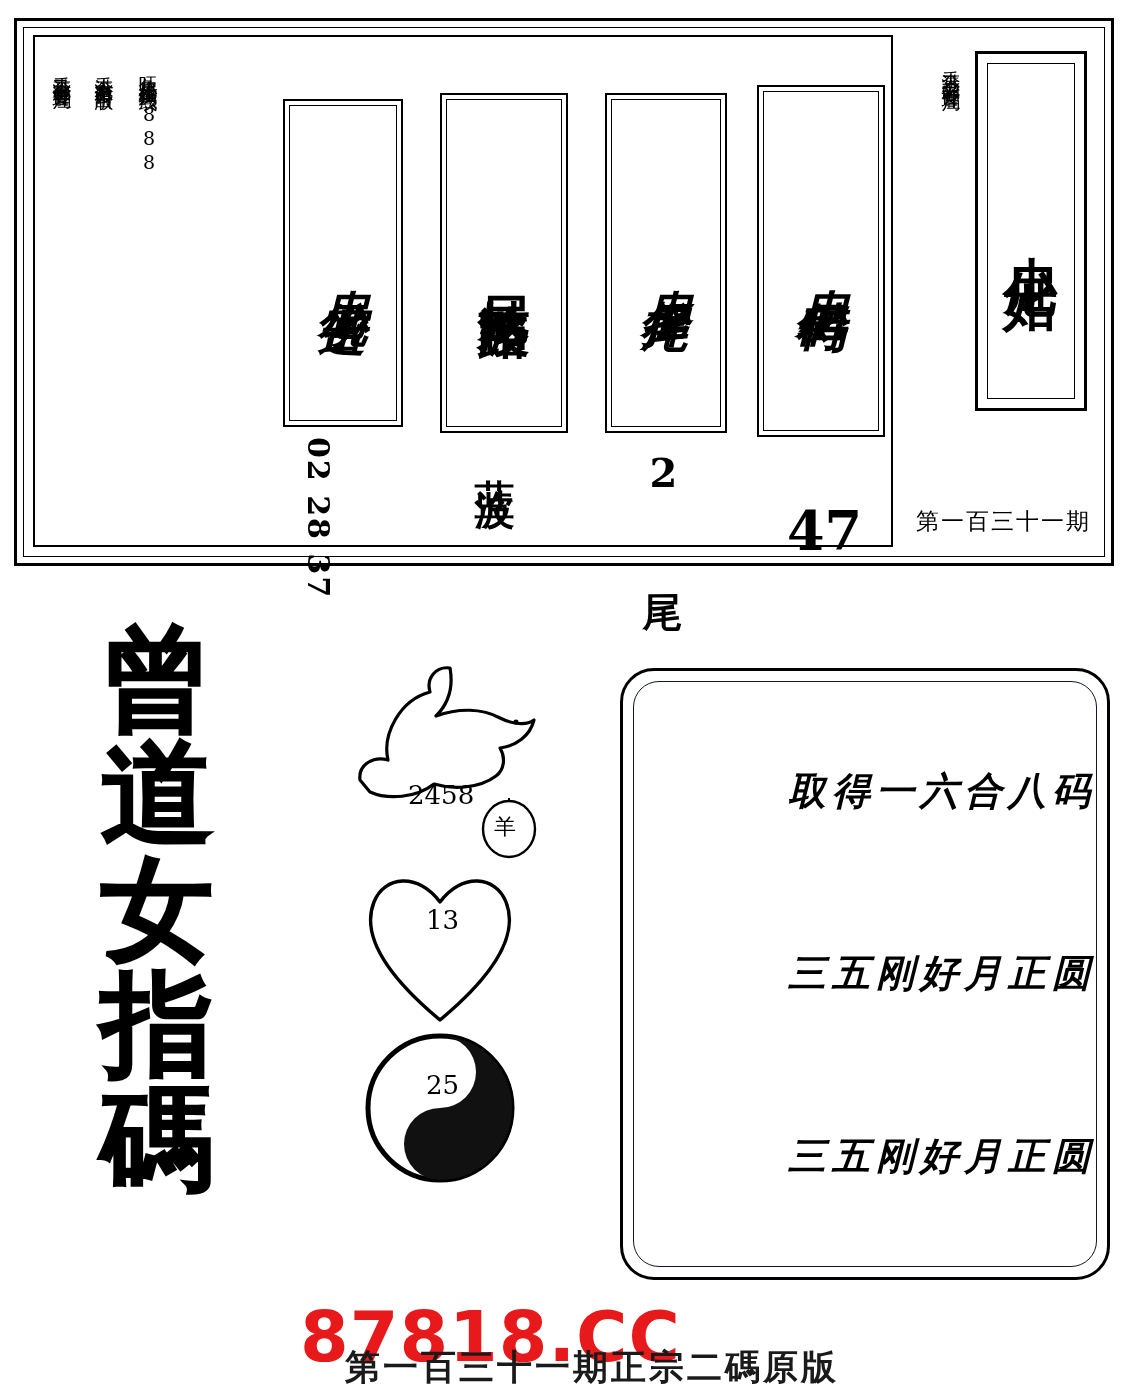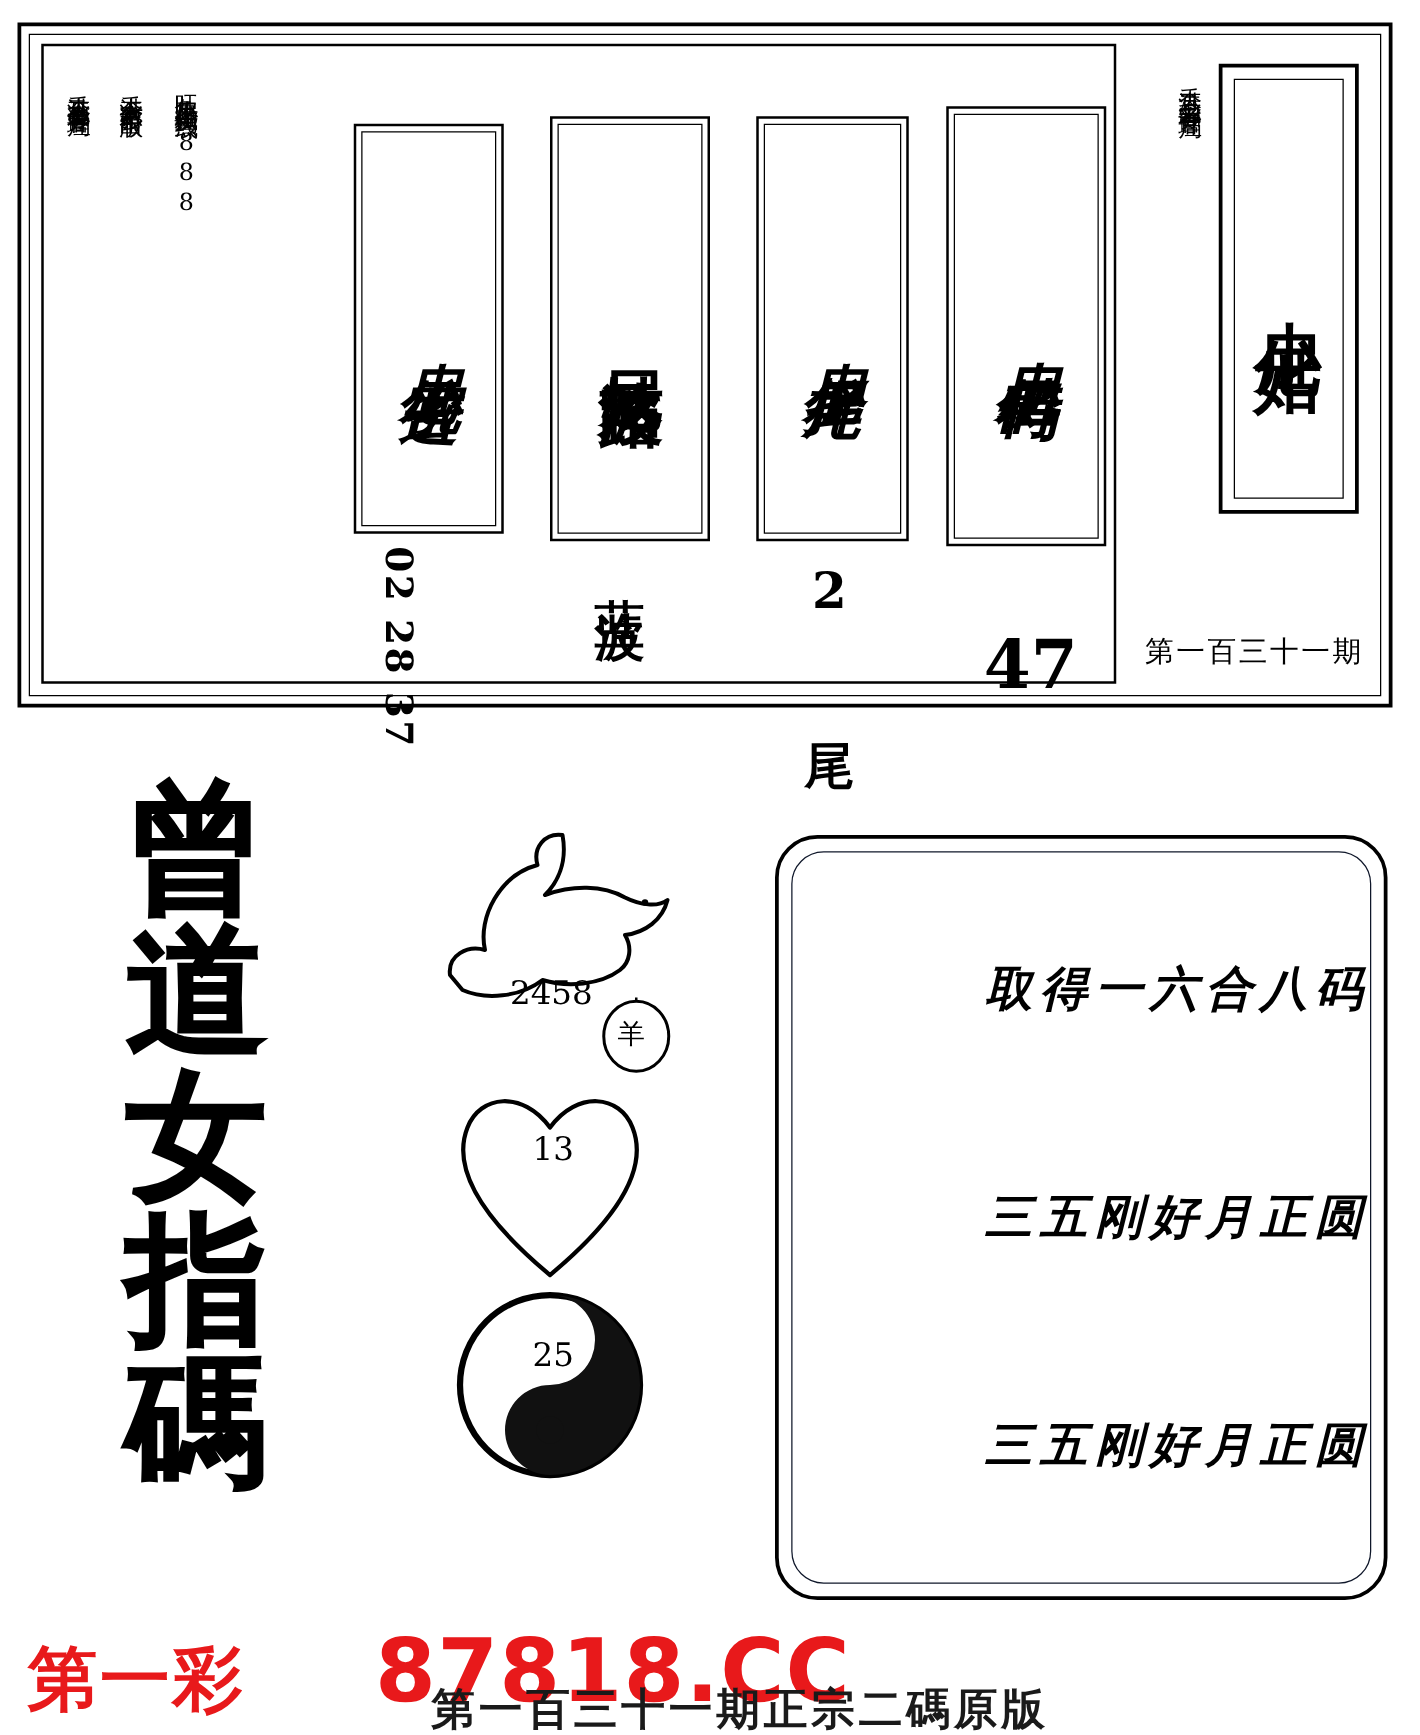--- a/index.html
+++ b/index.html
@@ -316,16 +316,15 @@
 
 <div id="verse-box">
   <div id="verse-box-in">
     <div class="verse-line">取得一六合八码</div>
     <div class="verse-line">三五刚好月正圆</div>
     <div class="verse-line">三五刚好月正圆</div>
   </div>
 </div>
 
 <div id="footer">
-  <div id="footer-red">第一彩</div>
   <div id="footer-site">87818.CC</div>
   <div id="footer-sub">第一百三十一期正宗二碼原版</div>
 </div>
 
 </body></html>

